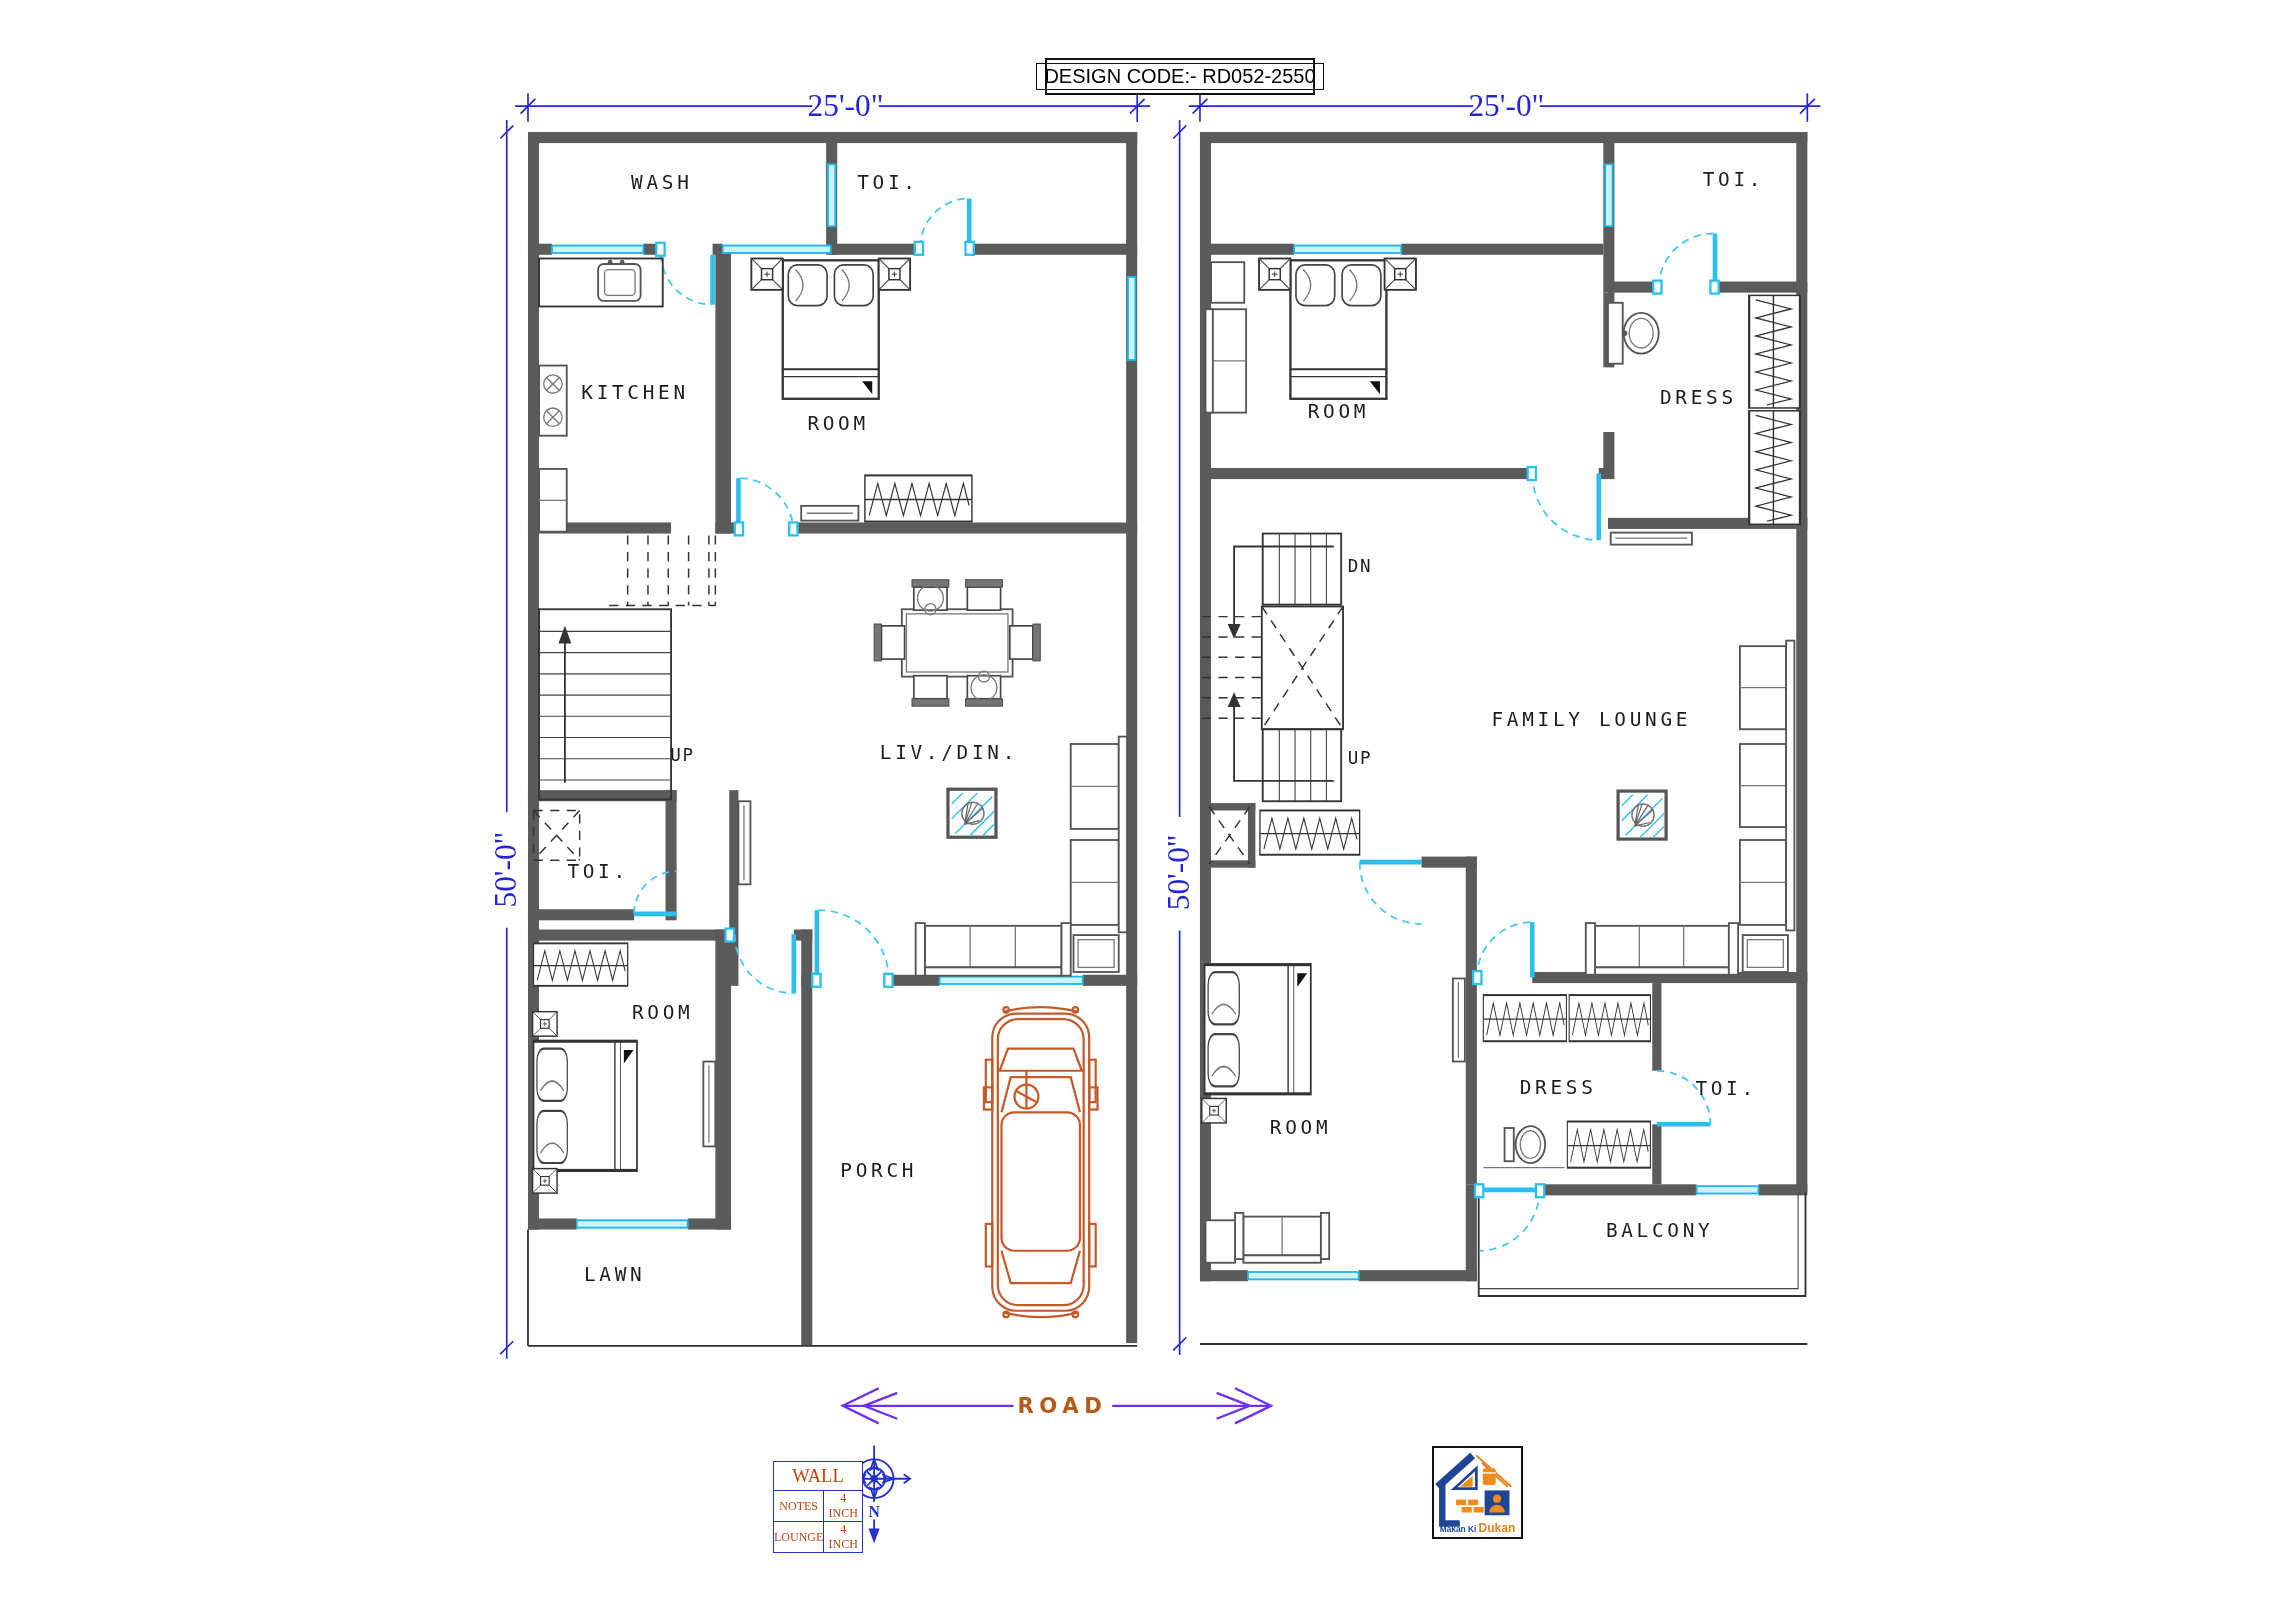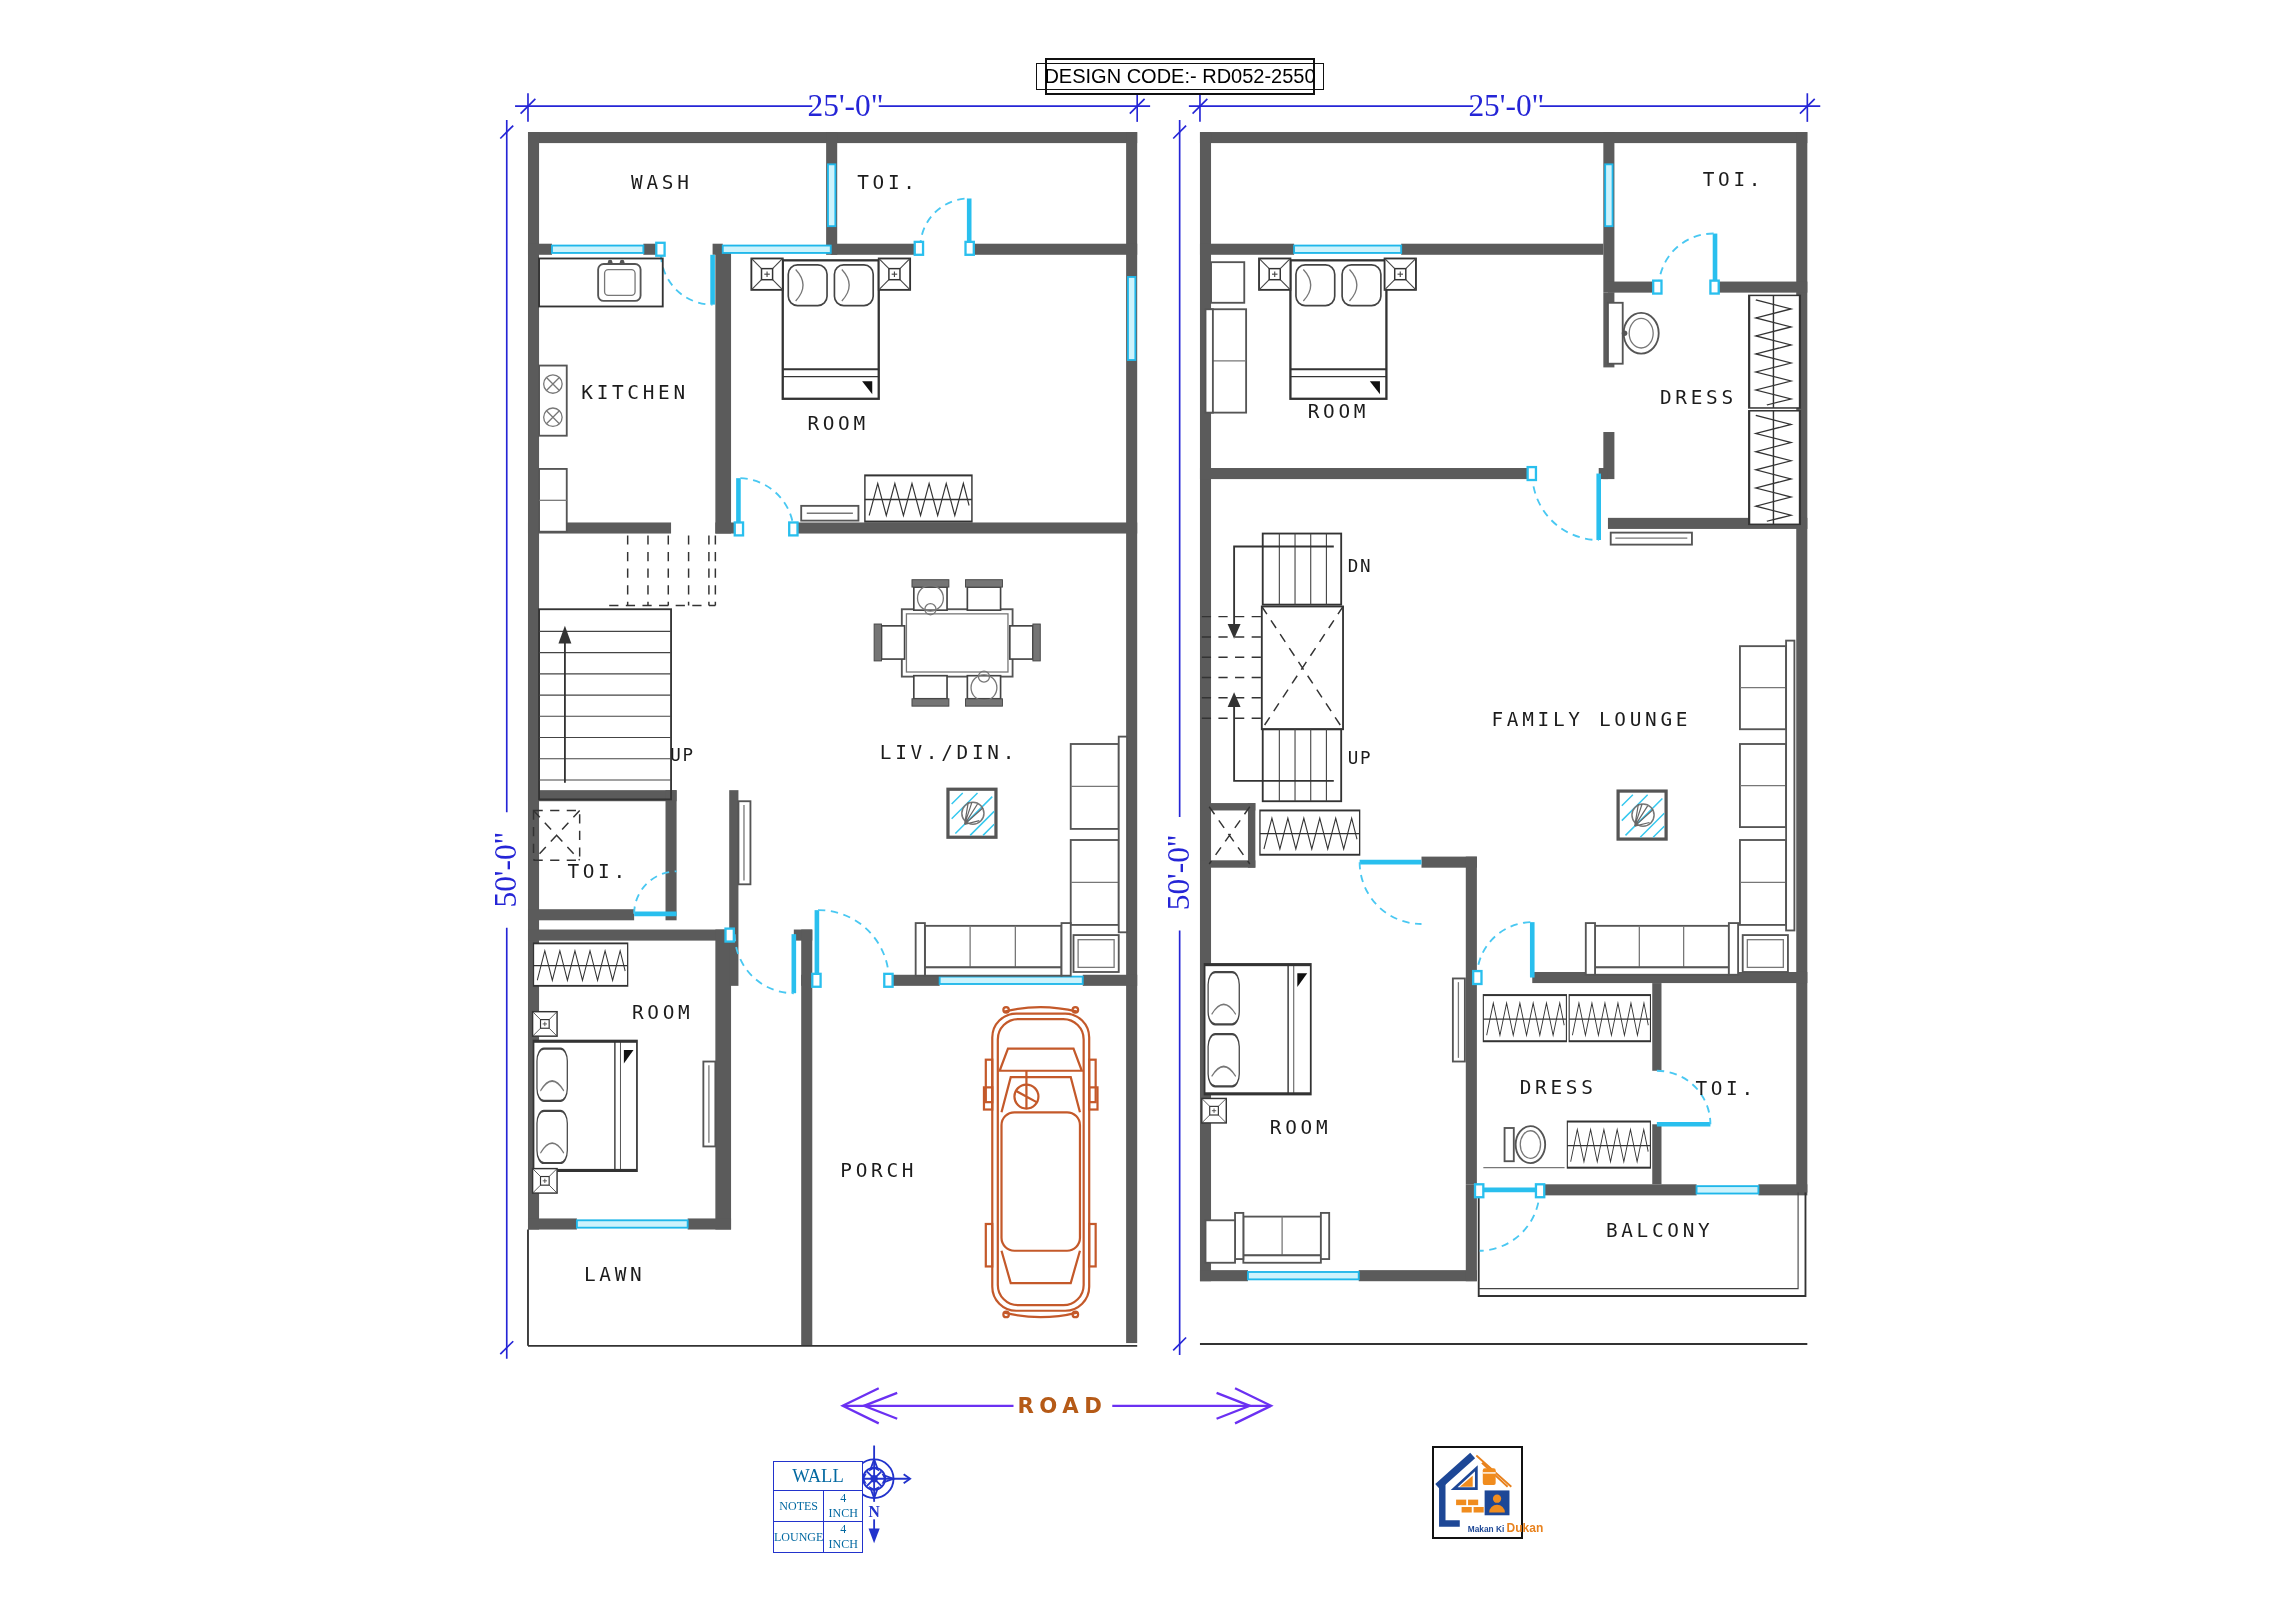--- a/index.html
+++ b/index.html
@@ -21,32 +21,32 @@
   .jamb{fill:#fff;stroke:#29bfee;stroke-width:2.5;}
   .dash{stroke:#333;stroke-width:1.6;fill:none;stroke-dasharray:10 8;}
   .dim{stroke:#2525d6;stroke-width:1.8;fill:none;}
   .carln{stroke:#c4592a;stroke-width:2.4;fill:none;}
   .comp{stroke:#2233cc;stroke-width:2;fill:none;}
 
   
   .titlebox{position:absolute;left:1045px;top:58px;width:266px;height:33px;border:2.8px solid #111;
             display:flex;align-items:center;justify-content:center;}
   .titlebox .inner{border:0.9px solid #111;padding:0.9px 7.4px;color:#000000;font-size:20px;white-space:nowrap;}
-  .walltable{position:absolute;left:773px;top:1461px;width:90px;border:1.8px solid #2233cc;color:#0369a1;
+  .walltable{position:absolute;left:773px;top:1461px;width:90px;border:1.8px solid #2233cc;color:#c2410c;
              font-family:"Liberation Serif",serif;border-collapse:collapse;background:#fff;}
   .walltable td,.walltable th{border:0.9px solid #2233cc;text-align:center;padding:0;}
   .walltable th{font-size:18.5px;font-weight:400;height:28px;}
   .walltable td{font-size:12px;height:24px;}
   .notesbox{position:absolute;left:912px;top:1448px;width:306px;height:87px;border:2.8px solid #111;
             background:#fff;color:#2020c8;font-family:"Liberation Serif",serif;font-size:15px;
             line-height:16.6px;padding:1.8px 5.5px;box-sizing:border-box;}
   .notes-title{text-decoration:underline;font-weight:bold;font-size:15.7px;}
   .notes-line{white-space:pre;}
   .logobox{position:absolute;left:1432px;top:1446px;width:87px;height:89px;border:2.8px solid #111;background:#fff;}
-  .logotxt{position:absolute;bottom:1.8px;left:0;width:100%;text-align:center;font-size:8.3px;font-weight:bold;white-space:nowrap;padding-left:28px;}
+  .logotxt{position:absolute;bottom:1.8px;left:0;width:100%;text-align:center;font-size:8.3px;font-weight:bold;white-space:nowrap;}
   .logotxt .mk{color:#1d4796;}
   .logotxt .dk{color:#e8821e;font-size:12px;}
 </style>
 </head>
 <body>
 
 <div id="sheet">
 
 <svg width="2291" height="1620" viewBox="0 0 2482 1755" style="position:absolute;left:0;top:0">
 

